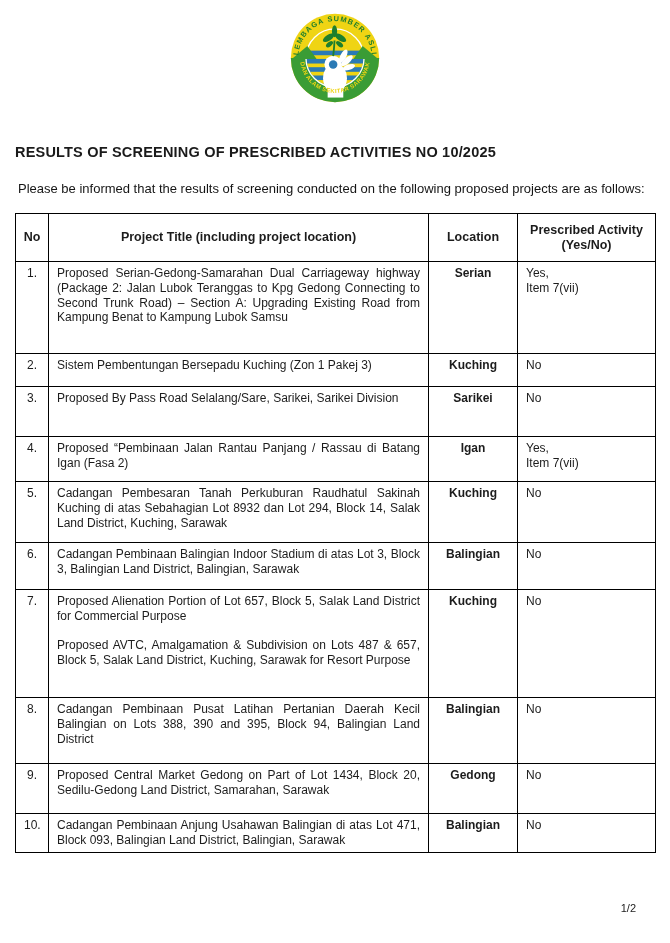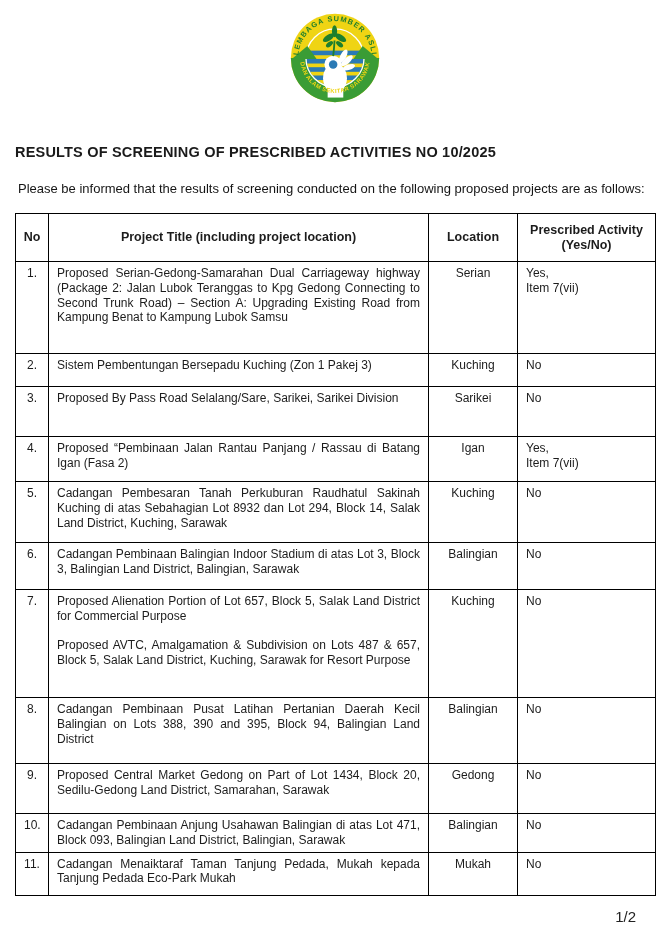--- a/index.html
+++ b/index.html
@@ -55,38 +55,38 @@
     vertical-align: middle;
     white-space: pre-line;
     padding: 4px 4px;
   }
   col.c-no  { width: 33px; }
   col.c-ttl { width: 380px; }
   col.c-loc { width: 89px; }
   col.c-act { width: 138px; }
   td.no   { text-align: center; padding: 4px 2px; }
   td.ttl  { text-align: justify; white-space: pre-line; margin-left: 25px; }
-  td.loc  { text-align: center; }
+  td.loc  { text-align: center; font-weight: bold; }
   td.act  { white-space: pre-line; }
   tbody tr:nth-child(1)  { height: 92px;  }
   tbody tr:nth-child(2)  { height: 33px;  }
   tbody tr:nth-child(3)  { height: 50px;  }
   tbody tr:nth-child(4)  { height: 45px;  }
   tbody tr:nth-child(5)  { height: 61px;  }
   tbody tr:nth-child(6)  { height: 47px;  }
   tbody tr:nth-child(7)  { height: 108px; }
   tbody tr:nth-child(8)  { height: 66px;  }
   tbody tr:nth-child(9)  { height: 50px;  }
   tbody tr:nth-child(10) { height: 33px;  }
   tbody tr:nth-child(11) { height: 43px;  }
   .page-number {
     position: absolute;
     right: 34px;
-    bottom: 18px;
-    font-size: 15px;
+    bottom: 29px;
+    font-size: 11px;
     color: #222;
   }
 </style>
 </head>
 <body>
 
 <div class="page">
 
   <div class="logo-wrap">
     <svg viewBox="0 0 100 100" width="92" height="92" aria-hidden="true">
@@ -223,24 +223,18 @@
         <td class="ttl">Proposed Central Market Gedong on Part of Lot 1434, Block 20, Sedilu-Gedong Land District, Samarahan, Sarawak</td>
         <td class="loc">Gedong</td>
         <td class="act">No</td>
       </tr>
       <tr>
         <td class="no">10.</td>
         <td class="ttl">Cadangan Pembinaan Anjung Usahawan Balingian di atas Lot 471, Block 093, Balingian Land District, Balingian, Sarawak</td>
         <td class="loc">Balingian</td>
         <td class="act">No</td>
       </tr>
-      <tr>
-        <td class="no">11.</td>
-        <td class="ttl">Cadangan Menaiktaraf Taman Tanjung Pedada, Mukah kepada Tanjung Pedada Eco-Park Mukah</td>
-        <td class="loc">Mukah</td>
-        <td class="act">No</td>
-      </tr>
     </tbody>
   </table>
 
   <div class="page-number">1/2</div>
 
 </div>
 
 </body></html>

